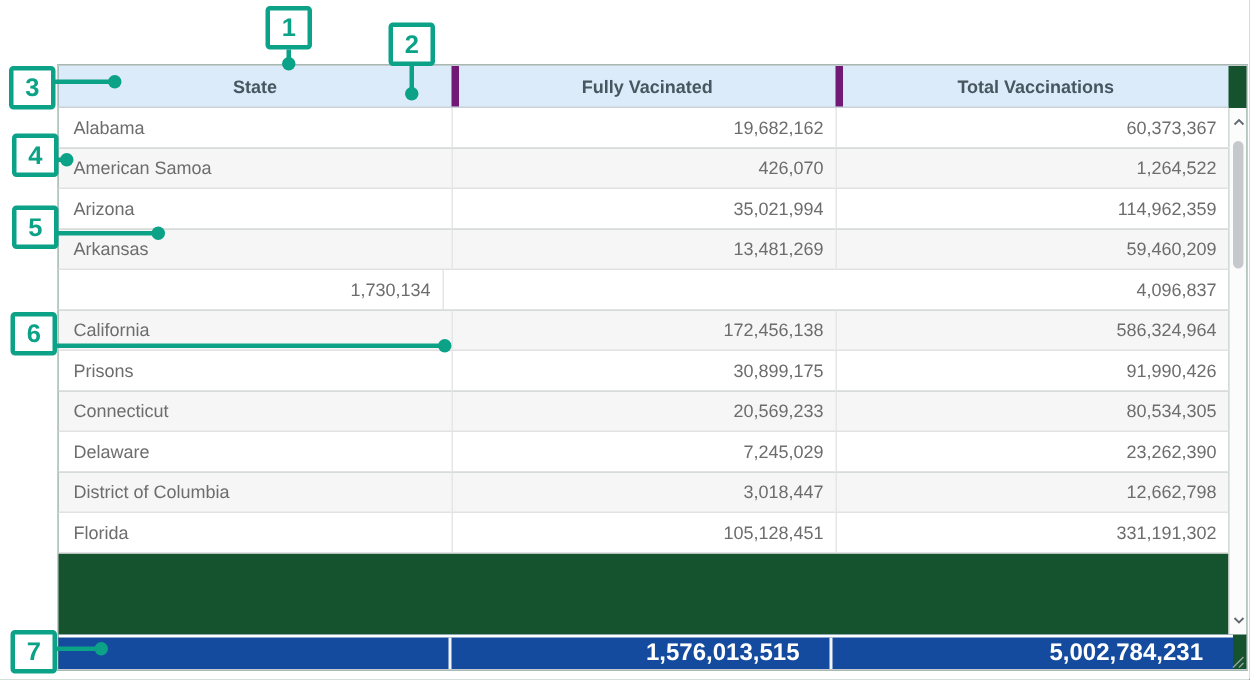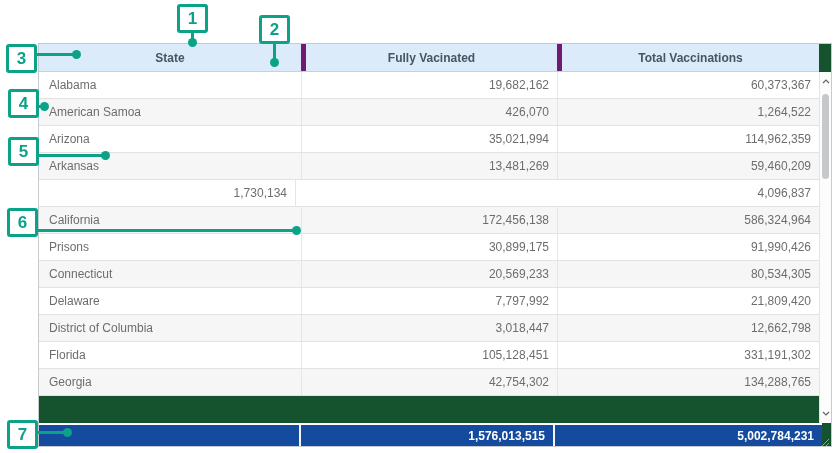--- a/index.html
+++ b/index.html
@@ -42,22 +42,22 @@
   .td-total{flex:1;}
 
   
   .total-row{
     position:absolute;left:0;right:9px;bottom:0;height:23px;
     display:flex;border-top:2px solid #ffffff;box-sizing:border-box;
     background:var(--total-row-bg,#144b9e);
   }
   .total-cell{
     display:flex;align-items:center;justify-content:flex-end;
-    font-size:12px;font-weight:bold;color:var(--total-row-text,#ffffff);
-    box-sizing:border-box;padding-right:8px;height:100%;
+    font-size:16px;font-weight:bold;color:var(--total-row-text,#ffffff);
+    box-sizing:border-box;padding-right:20px;height:100%;
   }
   .total-cell+.total-cell{border-left:2px solid #f2f6fa;}
   .tc-state{width:260px;}
   .tc-fully{width:254px;}
   .tc-total{flex:1;}
 
   
   .scrollbar{
     position:absolute;top:28px;right:0;width:12px;height:351px;
     background:#fcfcfc;border-left:1px solid #e4e4e4;box-sizing:border-box;
@@ -131,37 +131,32 @@
         <div class="td td-num td-fully">30,899,175</div>
         <div class="td td-num td-total">91,990,426</div>
       </div>
       <div class="tr">
         <div class="td td-state">Connecticut</div>
         <div class="td td-num td-fully">20,569,233</div>
         <div class="td td-num td-total">80,534,305</div>
       </div>
       <div class="tr">
         <div class="td td-state">Delaware</div>
-        <div class="td td-num td-fully">7,797,992</div>
-        <div class="td td-num td-total">21,809,420</div>
+        <div class="td td-num td-fully">7,245,029</div>
+        <div class="td td-num td-total">23,262,390</div>
       </div>
       <div class="tr">
         <div class="td td-state">District of Columbia</div>
         <div class="td td-num td-fully">3,018,447</div>
         <div class="td td-num td-total">12,662,798</div>
       </div>
       <div class="tr">
         <div class="td td-state">Florida</div>
         <div class="td td-num td-fully">105,128,451</div>
         <div class="td td-num td-total">331,191,302</div>
-      </div>
-      <div class="tr">
-        <div class="td td-state">Georgia</div>
-        <div class="td td-num td-fully">42,754,302</div>
-        <div class="td td-num td-total">134,288,765</div>
       </div>
     </div>
 
     <div class="scrollbar">
       <div class="scroll-arrow arrow-up">
         <svg width="8" height="5" viewBox="0 0 8 5">
             <polyline points="1,4 4,1 7,4" fill="none" stroke="#5f686f" stroke-width="1.2"></polyline>
           </svg>
       </div>
       <div class="scroll-thumb"></div>

